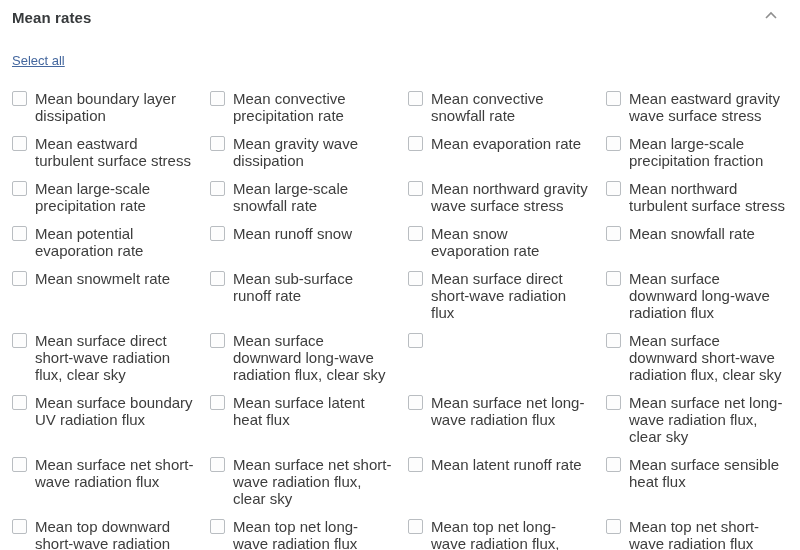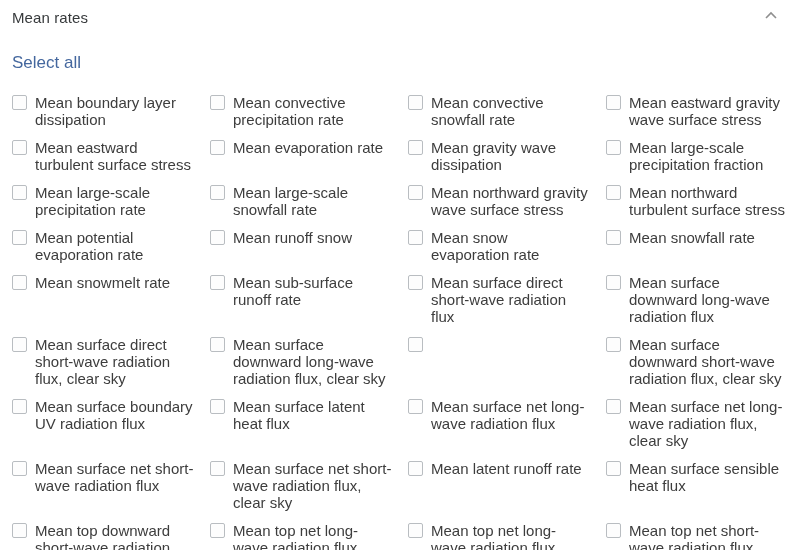--- a/index.html
+++ b/index.html
@@ -10,37 +10,38 @@
     overflow: hidden;
   }
   .section { padding: 9px 12px 0 12px; }
   .section-header {
     display: flex;
     justify-content: space-between;
     align-items: flex-start;
   }
   .section-title {
     font-size: 15px;
-    font-weight: normal;
+    font-weight: bold;
     color: #373a3c;
     letter-spacing: 0.1px;
   }
   .collapse-btn {
     background: none;
     border: none;
     cursor: pointer;
     padding: 2px 4px;
     margin-right: 6px;
     line-height: 0;
   }
   .select-all {
     display: inline-block;
     margin-top: 27px;
-    font-size: 17px;
+    font-size: 13px;
     color: #44679e;
+    text-decoration: underline;
     cursor: pointer;
   }
   .checkbox-grid {
     margin-top: 21px;
     display: grid;
     grid-template-columns: repeat(4, 1fr);
     column-gap: 16px;
     row-gap: 11px;
     align-items: start;
   }
@@ -98,28 +99,28 @@
       <div class="checkbox-item">
         <span class="checkbox-box"></span>
         <span class="checkbox-label">Mean eastward gravity wave surface stress</span>
       </div>
       <div class="checkbox-item">
         <span class="checkbox-box"></span>
         <span class="checkbox-label">Mean eastward turbulent surface stress</span>
       </div>
       <div class="checkbox-item">
         <span class="checkbox-box"></span>
+        <span class="checkbox-label">Mean gravity wave dissipation</span>
+      </div>
+      <div class="checkbox-item">
+        <span class="checkbox-box"></span>
         <span class="checkbox-label">Mean evaporation rate</span>
       </div>
       <div class="checkbox-item">
         <span class="checkbox-box"></span>
-        <span class="checkbox-label">Mean gravity wave dissipation</span>
-      </div>
-      <div class="checkbox-item">
-        <span class="checkbox-box"></span>
         <span class="checkbox-label">Mean large-scale precipitation fraction</span>
       </div>
       <div class="checkbox-item">
         <span class="checkbox-box"></span>
         <span class="checkbox-label">Mean large-scale precipitation rate</span>
       </div>
       <div class="checkbox-item">
         <span class="checkbox-box"></span>
         <span class="checkbox-label">Mean large-scale snowfall rate</span>
       </div>

